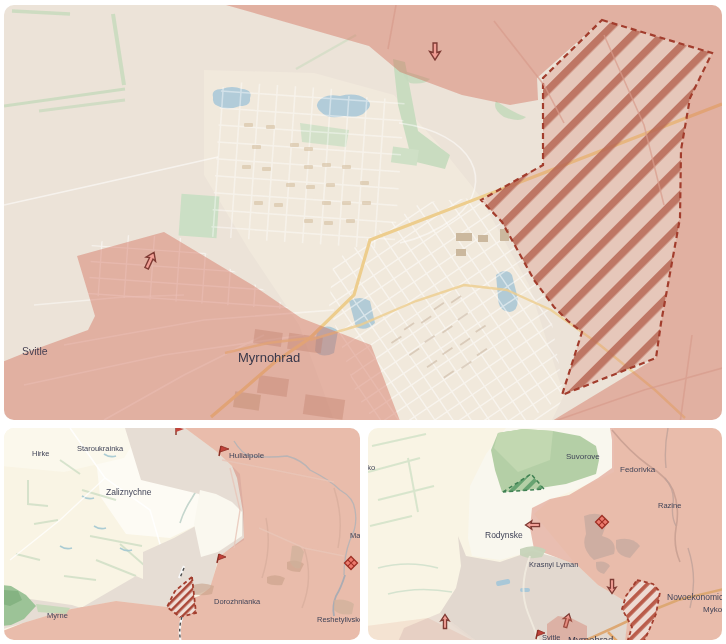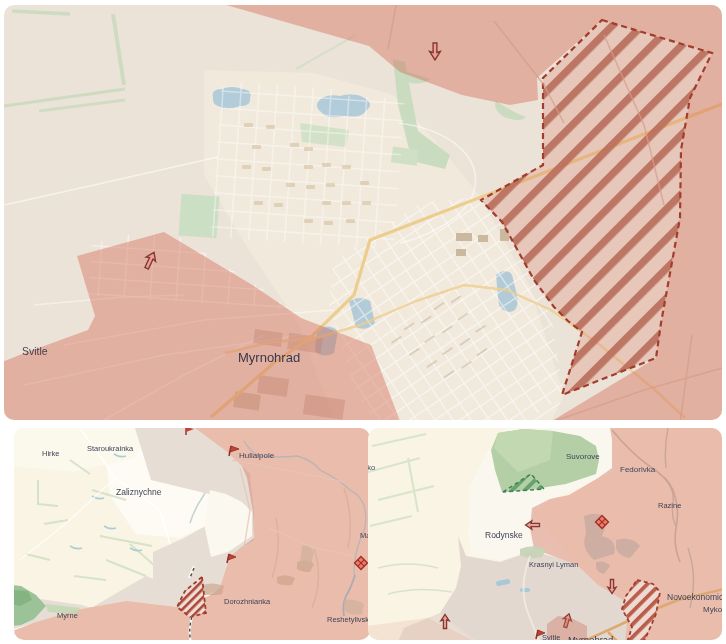--- a/index.html
+++ b/index.html
@@ -247,21 +247,21 @@
 <g transform="translate(146,256) rotate(25)">
         <path d="M-1.9,8 L-1.9,-3 L-5.2,-2 L0,-9.5 L5.2,-2 L1.9,-3 L1.9,8 Z" fill="#f09d94" stroke="#7f3b34" stroke-width="1.4"></path>
       </g>
 
 <text x="18" y="350" font-size="10.5" fill="#474153" font-family="Liberation Sans, sans-serif">Svitle</text>
 
 <text x="234" y="357" font-size="13" fill="#39384a" font-family="Liberation Sans, sans-serif">Myrnohrad</text>
 </svg>
 </div>
 
-<div class="panel" style="left:14px; top:428px; width:356px; height:212px;">
+<div class="panel" style="left:4px; top:428px; width:356px; height:212px;">
 <svg width="356" height="212" viewBox="0 0 356 212">
 <defs>
 <pattern id="rhatch2b" width="10" height="10" patternUnits="userSpaceOnUse" patternTransform="rotate(-45)">
   <rect width="10" height="4.5" fill="#b4503e" opacity="0.95"></rect>
 </pattern>
 </defs>
 
 <rect x="0" y="0" width="356" height="212" fill="#f9f4e4"></rect>
 
 <path d="M92,30 L122,10 L156,4 L184,12 L201,40 L207,68 L199,94 L166,110 L122,106 L96,68 Z" fill="#fdfbf4"></path>

